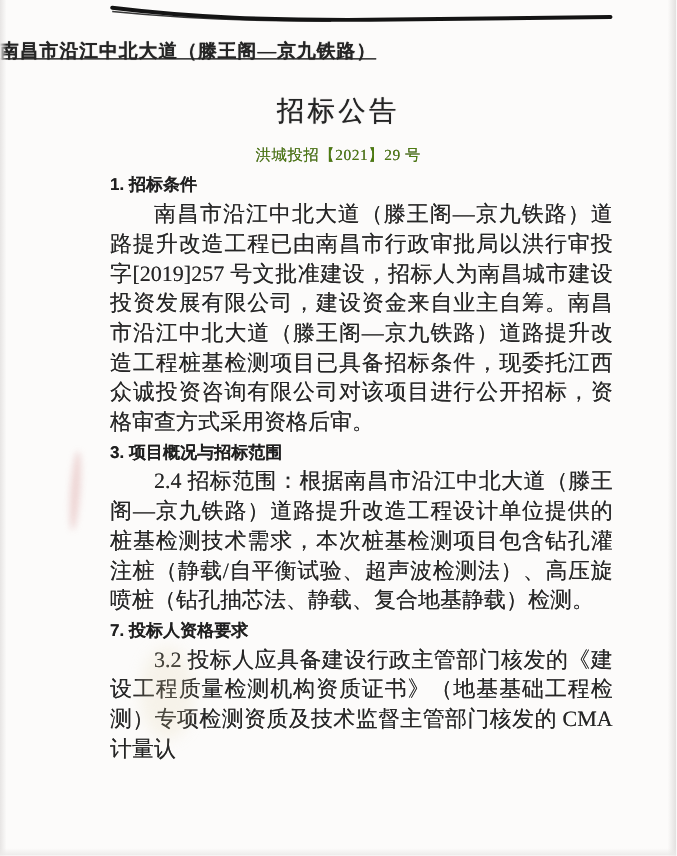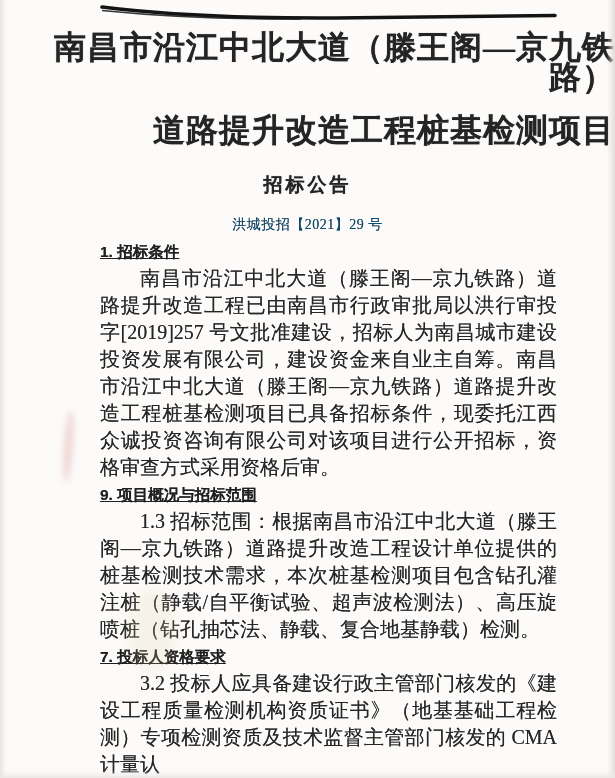--- a/index.html
+++ b/index.html
@@ -48,61 +48,61 @@
       filter: blur(7px);
       pointer-events: none;
     }
     
     .top-rule {
       position: absolute; left: 96px; top: 2px;
       pointer-events: none;
     }
     .title {
       margin: 0;
-      text-align: right;
+      text-align: left;
       font-weight: bold;
-      font-size: 32px;
+      font-size: 17px;
       line-height: 30px;
       letter-spacing: 1px;
       text-shadow: 0 0 0.7px rgba(30,30,30,0.75);
+      text-decoration: underline;
     }
     .title-1 { margin-top: 32px; }
     .title-2 { margin-top: 23px; }
     .subtitle {
       margin: 24px 0 0 0;
       text-align: center;
-      font-weight: bold;
-      font-size: 19px;
+      font-weight: normal;
+      font-size: 25px;
       line-height: 31px;
       letter-spacing: 3px;
       text-shadow: 0 0 0.7px rgba(30,30,30,0.75);
     }
     .doc-number {
       margin-top: 16px;
       text-align: center;
       font-size: 14px;
       line-height: 18px;
       letter-spacing: 0.5px;
-      color: #0c4a6e;
+      color: #4d7c0f;
       text-shadow: 0 0 0.6px rgba(45,45,45,0.7);
     }
     .body {
       margin-top: 4px;
       padding: 0 58px 0 100px;
     }
     .body section { margin: 0; }
     .section-heading {
       margin: 0;
       font-family: "Liberation Sans", "DejaVu Sans", sans-serif;
       font-weight: bold;
       font-size: 15.5px;
       line-height: 27px;
       color: #1f1f1f;
       text-shadow: 0 0 0.6px rgba(31,31,31,0.7);
-      text-decoration: underline;
     }
     .clause {
       margin: 0;
       font-size: 20px;
       line-height: 27px;
       text-align: justify;
       text-indent: 2em;
       color: #262626;
       text-shadow: 0 0 0.6px rgba(38,38,38,0.7);
     }
@@ -111,36 +111,35 @@
 <body>
 
 <div class="page">
 
   <svg class="top-rule" width="465" height="24" viewBox="0 0 465 24">
     <path d="M6,5 C80,14 150,16.5 240,16 C330,15.5 400,14.5 459,13.5" fill="none" stroke="#141414" stroke-width="3.6" stroke-linecap="round"></path>
     <path d="M6,8.5 C70,15 130,17.5 205,17" fill="none" stroke="#141414" stroke-width="1.4" opacity="0.85"></path>
   </svg>
 
   <h1 class="title title-1">南昌市沿江中北大道（滕王阁—京九铁路）</h1>
-  <h1 class="title title-2">道路提升改造工程桩基检测项目</h1>
 
   <h2 class="subtitle">招标公告</h2>
 
   <div class="doc-number">洪城投招【2021】29 号</div>
 
   <div class="body">
 
     <section>
       <h3 class="section-heading">1. 招标条件</h3>
       <p class="clause">南昌市沿江中北大道（滕王阁—京九铁路）道路提升改造工程已由南昌市行政审批局以洪行审投字[2019]257 号文批准建设，招标人为南昌城市建设投资发展有限公司，建设资金来自业主自筹。南昌市沿江中北大道（滕王阁—京九铁路）道路提升改造工程桩基检测项目已具备招标条件，现委托江西众诚投资咨询有限公司对该项目进行公开招标，资格审查方式采用资格后审。</p>
     </section>
 
     <section>
-      <h3 class="section-heading">9. 项目概况与招标范围</h3>
-      <p class="clause">1.3 招标范围：根据南昌市沿江中北大道（滕王阁—京九铁路）道路提升改造工程设计单位提供的桩基检测技术需求，本次桩基检测项目包含钻孔灌注桩（静载/自平衡试验、超声波检测法）、高压旋喷桩（钻孔抽芯法、静载、复合地基静载）检测。</p>
+      <h3 class="section-heading">3. 项目概况与招标范围</h3>
+      <p class="clause">2.4 招标范围：根据南昌市沿江中北大道（滕王阁—京九铁路）道路提升改造工程设计单位提供的桩基检测技术需求，本次桩基检测项目包含钻孔灌注桩（静载/自平衡试验、超声波检测法）、高压旋喷桩（钻孔抽芯法、静载、复合地基静载）检测。</p>
     </section>
 
     <section>
       <h3 class="section-heading">7. 投标人资格要求</h3>
       <p class="clause">3.2 投标人应具备建设行政主管部门核发的《建设工程质量检测机构资质证书》（地基基础工程检测）专项检测资质及技术监督主管部门核发的 CMA 计量认</p>
     </section>
 
   </div>
 
   <div class="smudge-red"></div>

